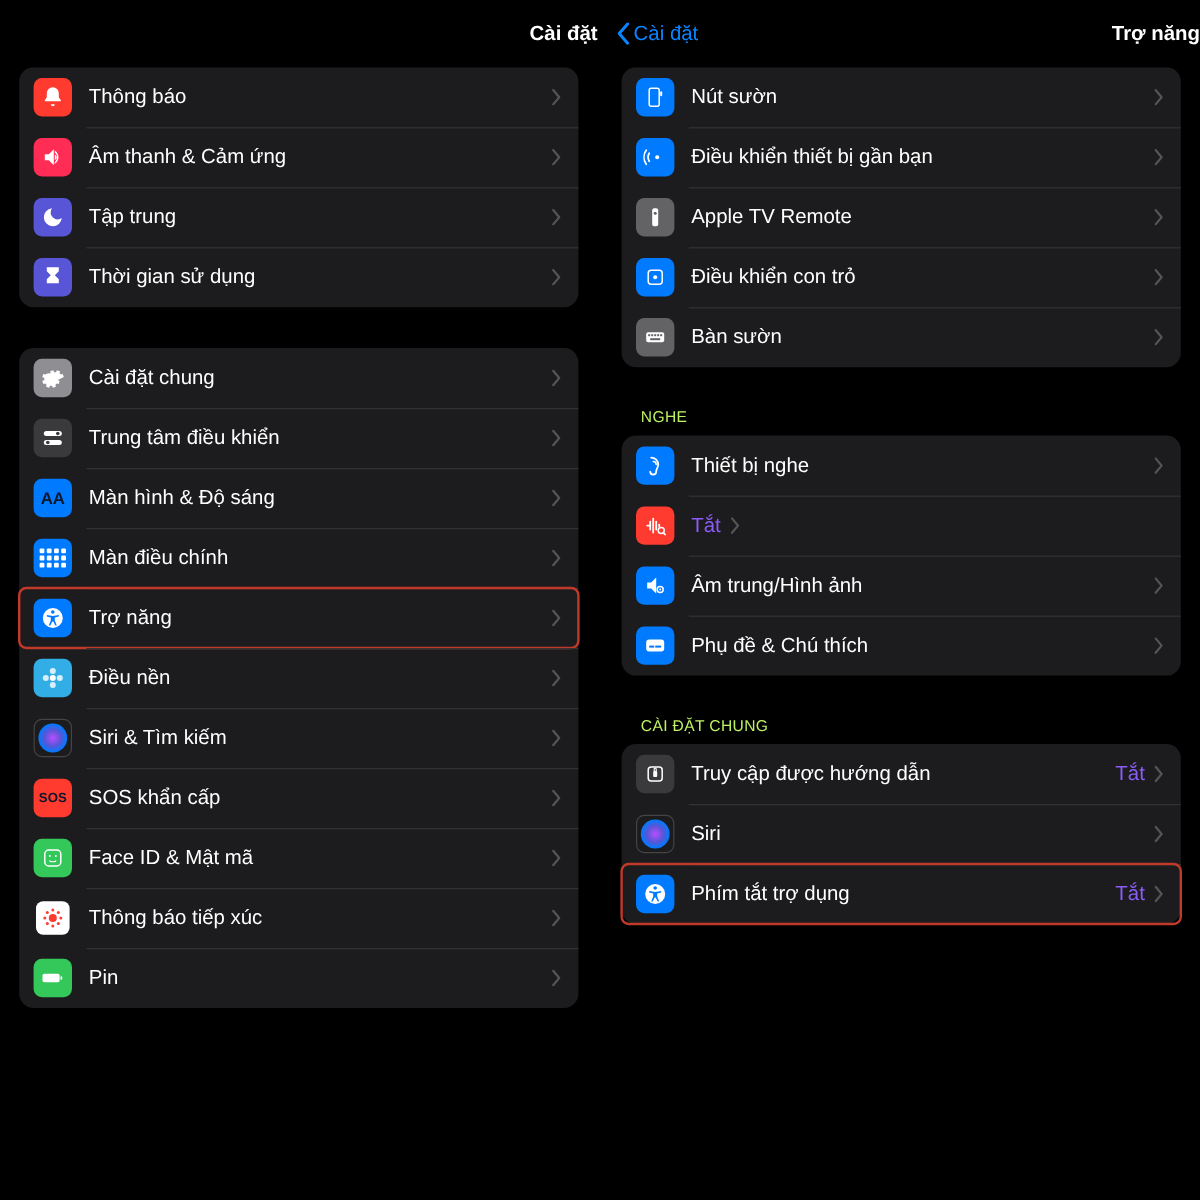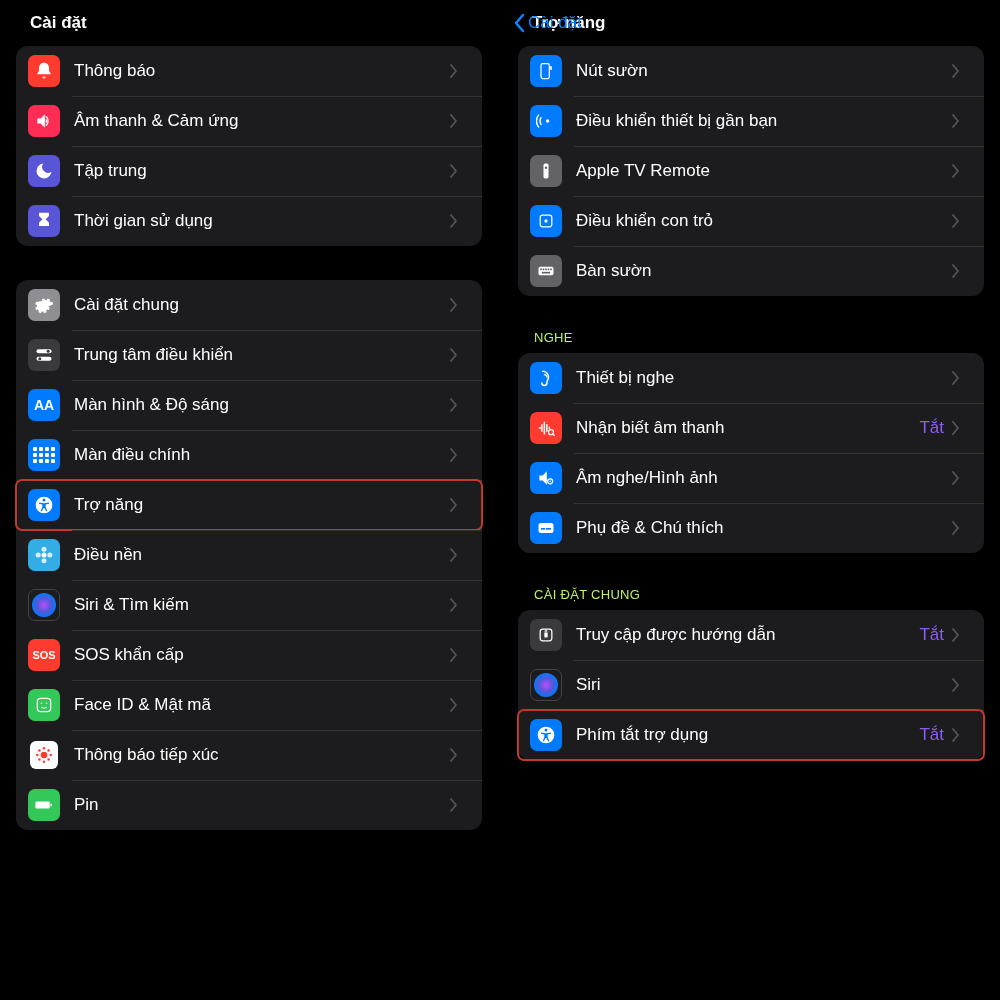--- a/index.html
+++ b/index.html
@@ -1,27 +1,27 @@
 <!DOCTYPE html>
 <html><head>
 <meta charset="utf-8">
 <style>
   * { margin: 0; padding: 0; box-sizing: border-box; font-family: -apple-system, BlinkMacSystemFont, "Segoe UI", sans-serif; }
   body { background: #000; width: 1000px; height: 1000px; display: flex; gap: 4px; overflow: hidden; }
   .panel { flex: 1; background: #000; display: flex; flex-direction: column; }
-  .header { height: 46px; display: flex; align-items: center; justify-content: flex-start; position: relative; color: #fff; font-size: 17px; font-weight: 600; padding: 0 30px; }
+  .header { height: 56px; display: flex; align-items: center; justify-content: flex-end; position: relative; color: #fff; font-size: 17px; font-weight: 600; padding: 0 0; }
   .back { position: absolute; left: 10px; display: flex; align-items: center; color: #0a84ff; font-size: 17px; font-weight: 400; gap: 2px; }
   .back svg { width: 14px; height: 20px; }
   .content { flex: 1; overflow: hidden; padding: 0 16px; }
   .group { background: #1c1c1e; border-radius: 12px; margin-bottom: 34px; }
   .group-header { color: #bef264; font-size: 13px; text-transform: uppercase; padding: 0 16px 8px 16px; letter-spacing: 0.3px; }
-  .row { display: flex; align-items: center; min-height: 50px; padding: 6px 24px 6px 12px; position: relative; }
+  .row { display: flex; align-items: center; min-height: 50px; padding: 6px 14px 6px 12px; position: relative; }
   .row:not(:last-child)::after { content: ""; position: absolute; bottom: 0; left: 56px; right: 0; height: 0.5px; background: #333; }
   .row.highlight { outline: 2px solid #c0392b; outline-offset: -1px; border-radius: 6px; }
-  .icon { width: 32px; height: 32px; border-radius: 7px; margin-right: 14px; display: flex; align-items: center; justify-content: center; flex-shrink: 0; font-size: 18px; color: #ffffff; }
+  .icon { width: 32px; height: 32px; border-radius: 7px; margin-right: 14px; display: flex; align-items: center; justify-content: center; flex-shrink: 0; font-size: 18px; color: #0f172a; }
   .label { flex: 1; color: #fff; font-size: 17px; font-weight: 400; }
   .value { color: #8b5cf6; font-size: 17px; margin-right: 8px; }
   .chevron { color: #555; flex-shrink: 0; }
   .chevron svg { width: 8px; height: 14px; display: block; }
   
   .bg-red { background: #ff3b30; }
   .bg-pink { background: #ff2d55; }
   .bg-purple { background: #5856d6; }
   .bg-blue { background: #007aff; }
   .bg-gray { background: #8e8e93; }
@@ -380,37 +380,36 @@
           </div>
         </div>
         <div class="row">
           <div class="icon bg-red">
             <svg viewBox="0 0 24 24">
               <path d="M4 12h2M7 8v8M10 5v14M13 8v8M16 11v2" stroke="#fff" stroke-width="1.8" stroke-linecap="round"></path>
               <circle cx="18" cy="17" r="3" fill="none" stroke="#fff" stroke-width="1.5"></circle>
               <path d="M20 19l2 2" stroke="#fff" stroke-width="1.5" stroke-linecap="round"></path>
             </svg>
           </div>
-          <div class="label">Nhận biết âm thanh</div>
           <div class="value">Tắt</div>
           <div class="chevron">
             <svg viewBox="0 0 8 14">
               <path d="M1 1l5 6-5 6" stroke="#555" stroke-width="1.8" fill="none" stroke-linecap="round" stroke-linejoin="round"></path>
             </svg>
           </div>
         </div>
         <div class="row">
           <div class="icon bg-blue">
             <svg viewBox="0 0 24 24">
               <path d="M4 9v6h4l5 5V4L8 9H4z" fill="#fff"></path>
               <circle cx="17" cy="16" r="3" fill="none" stroke="#fff" stroke-width="1.5"></circle>
               <circle cx="17" cy="16" r="1" fill="#fff"></circle>
             </svg>
           </div>
-          <div class="label">Âm nghe/Hình ảnh</div>
+          <div class="label">Âm trung/Hình ảnh</div>
           <div class="chevron">
             <svg viewBox="0 0 8 14">
               <path d="M1 1l5 6-5 6" stroke="#555" stroke-width="1.8" fill="none" stroke-linecap="round" stroke-linejoin="round"></path>
             </svg>
           </div>
         </div>
         <div class="row">
           <div class="icon bg-blue">
             <svg viewBox="0 0 24 24">
               <rect x="3" y="6" width="18" height="12" rx="3" fill="#fff"></rect>

